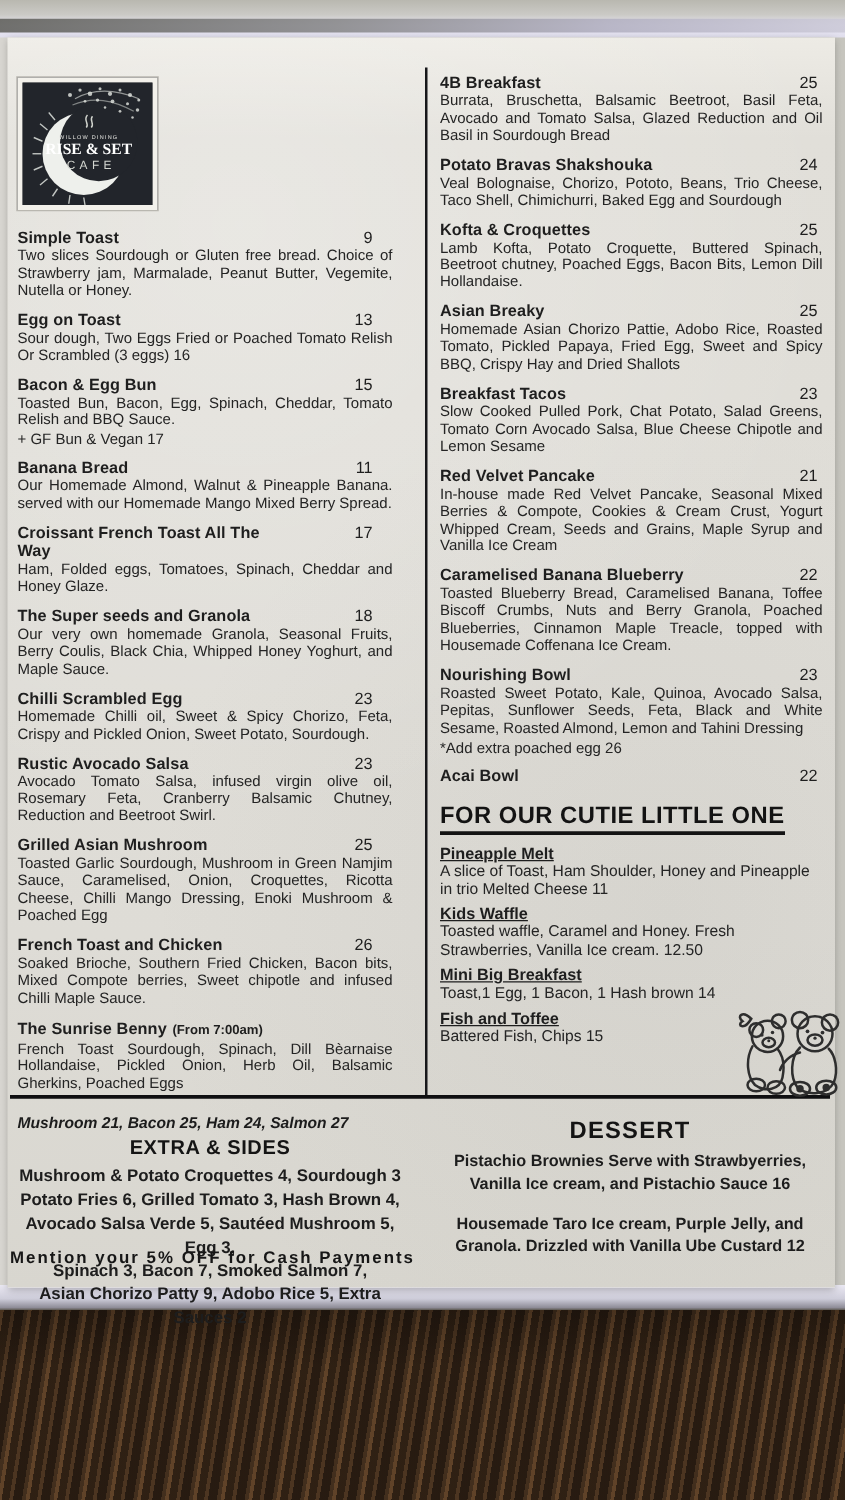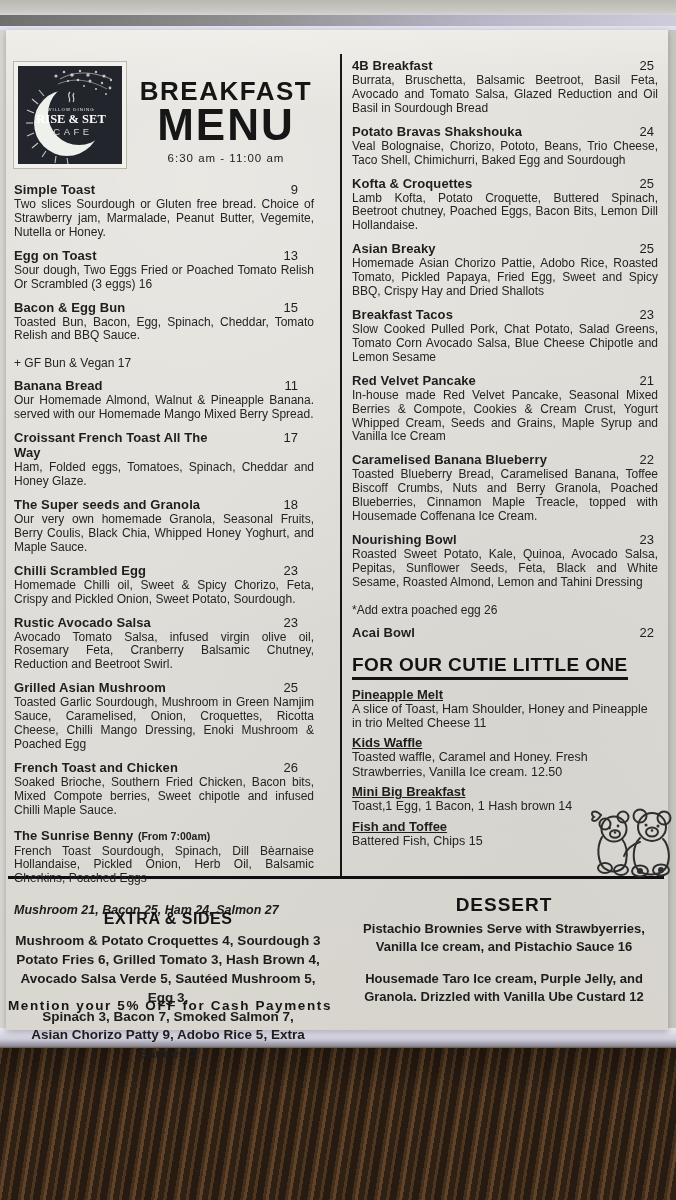--- a/index.html
+++ b/index.html
@@ -45,21 +45,21 @@
   .hours{font-size:11.5px;margin-top:9px;letter-spacing:1px;color:#222;}
   
   .item{margin-bottom:8px;}
   .item-head{display:flex;justify-content:space-between;align-items:baseline;gap:48px;}
   .item-name{font-weight:bold;font-size:13px;letter-spacing:.1px;}
   .from-note{font-weight:bold;font-size:10.5px;}
   .item-price{font-size:13px;font-weight:normal;}
   .col-left .item-price{padding-right:16px;}
   .col-right .item-price{padding-right:4px;}
   .item-desc{font-size:12px;line-height:1.16;text-align:justify;color:#242424;margin-top:1px;}
-  .note-plain{font-size:12px;margin-top:13px;color:#242424;}
+  .note-plain{font-size:12px;margin-top:1px;color:#242424;}
   .note-variants{font-size:12.5px;font-weight:bold;font-style:italic;margin-top:17px;color:#1c1c1c;}
   .col-right{position:absolute;left:346px;top:28px;width:306px;}
   
   .kids-heading{font-size:19px;font-weight:bold;letter-spacing:.4px;color:#131313;
     border-bottom:3px solid #131313;display:inline-block;padding-bottom:1px;margin:6px 0 7px 0;}
   .kitem{margin-bottom:5px;}
   .kname{font-weight:bold;font-size:13px;text-decoration:underline;}
   .kdesc{font-size:12.5px;line-height:1.15;color:#242424;}
   
   .extras{position:absolute;left:2px;top:856px;width:320px;text-align:center;}
@@ -123,25 +123,20 @@
               <circle cx="88" cy="28" r="1.0"></circle>
           </g>
           <path d="M42,13 C58,4 76,6 93,13" stroke="#dfe3de" stroke-width="1" fill="none" opacity=".6"></path>
           <path d="M40,18 C57,11 72,14 89,23" stroke="#dfe3de" stroke-width="1" fill="none" opacity=".5"></path>
           <path d="M51,36 c3,-3 -3,-6 1,-10 M55,36 c3,-3 -2,-6 1,-9" stroke="#cfd2cc" stroke-width="1.2" fill="none"></path>
           <text x="53" y="45" text-anchor="middle" font-size="4.4" letter-spacing="1" fill="#e8e8e4">WILLOW DINING</text>
           <text x="53" y="57" text-anchor="middle" font-size="12.5" font-weight="bold" font-family="Liberation Serif, serif" fill="#ffffff">RISE &amp; SET</text>
           <text x="55" y="69" text-anchor="middle" font-size="9.5" letter-spacing="3.5" fill="#d4d7d1">CAFE</text>
         </svg>
       </div>
-      <div class="titleblock">
-        <div class="title1">BREAKFAST</div>
-        <div class="title2">MENU</div>
-        <div class="hours">6:30 am - 11:00 am</div>
-      </div>
     </div>
 
     <div class="item">
       <div class="item-head">
           <span class="item-name">Simple Toast</span>
           <span class="item-price">9</span>
         </div>
       <div class="item-desc">Two slices Sourdough or Gluten free bread. Choice of Strawberry jam, Marmalade, Peanut Butter, Vegemite, Nutella or Honey.</div>
     </div>
     <div class="item">

